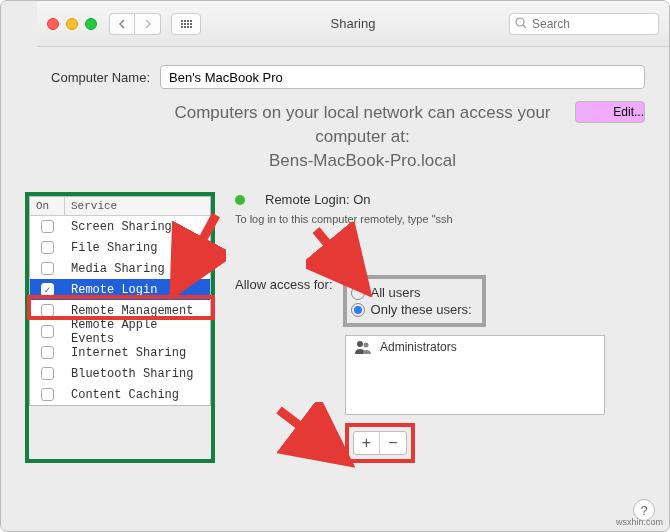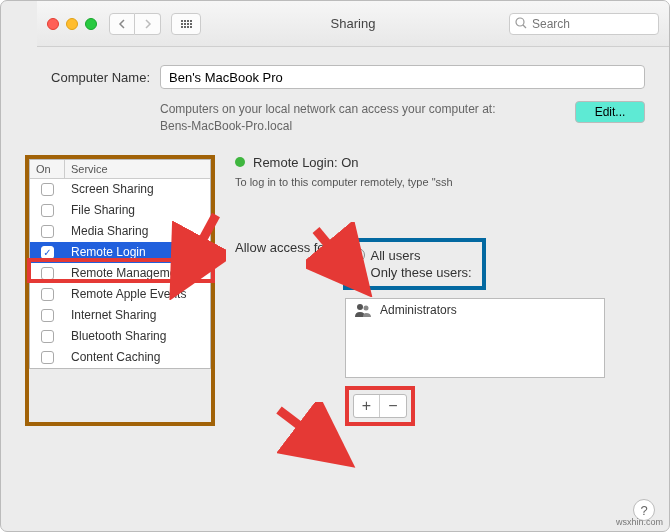--- a/index.html
+++ b/index.html
@@ -22,44 +22,44 @@
     .searchwrap { margin-left:auto; position:relative;}
     .searchwrap input { width:150px; height:22px; border:1px solid #ccc; border-radius:4px; padding:0 6px 0 22px; font-size:12px; background:#fff;}
     .searchicon { position:absolute; left:6px; top:4px; font-size:12px; color:#999;}
     .content { padding: 18px 24px 14px 24px; position:relative; height:calc(100% - 46px);}
     .row1 { display:flex; align-items:center; gap:10px; margin-bottom:12px;}
     .cnlabel { width:125px; text-align:right; font-size:13px;}
     .cninput { flex:1;border-radius:8px; }
     .cninput input { width:100%; height:24px; border:1px solid #bbb; border-radius:4px; padding:0 8px; background:#fff; font-size:13px;}
     .row2 { display:flex; gap:10px; margin-top:5px;}
     .row2 .spacer{width:125px;}
-    .row2 .desc{flex:1; font-size:12px; color:#666; line-height:1.4;}
-    .editbtn { width:70px; height:22px; background:#5eead4; border:1px solid #bbb; border-radius:4px; font-size:12px;}
+    .row2 .desc{flex:1; font-size:17px; color:#666; line-height:1.4;text-align:center;}
+    .editbtn { width:70px; height:22px; background:#f0abfc; border:1px solid #bbb; border-radius:4px; font-size:12px;text-align:right;}
     .main { display:flex; gap:20px; margin-top:20px; }
-    .leftpanel { width:190px; border:4px solid #a16207; position:relative;}
+    .leftpanel { width:190px; border:4px solid #15803d; position:relative;font-family:Liberation Mono, monospace;}
     .lefttable { background:#fff; border:1px solid #bbb; }
     .lthead { display:flex; border-bottom:1px solid #ccc; background:#f5f5f5; font-size:11px; color:#555;}
     .lthead .c1{width:35px; padding:3px 6px; border-right:1px solid #ccc;}
     .lthead .c2{flex:1; padding:3px 6px;}
     .ltrow { display:flex; align-items:center; height:21px; font-size:12px;}
     .ltrow .c1{width:35px; display:flex; justify-content:center;}
     .ltrow .c2{flex:1; padding:0 6px;}
     .ltrow.selected { background:#2160dd; color:#fff;}
     .ltrow.selected .chk { background:#fff; border-color:#fff;}
     .chk { width:13px; height:13px; border:1px solid #aaa; border-radius:3px; background:#fff; display:flex; align-items:center; justify-content:center; font-size:10px;}
     .chk.on { background:#3b7ded; border-color:#3b7ded; color:#fff;}
     .ltrow.selected .chk.on{background:#fff; color:#2160dd;}
     .rightpanel { flex:1; position:relative;}
-    .statusrow { display:flex; align-items:center; gap:8px; margin-bottom:6px;}
+    .statusrow { display:flex; align-items:center; gap:20px; margin-bottom:6px;}
     .dot { width:10px; height:10px; border-radius:50%; background:#3fb63f;}
     .statustxt { font-size:13px;}
     .subtxt { font-size:11px; color:#555; margin-bottom:30px;}
     .accessrow { display:flex; align-items:flex-start; gap:10px;}
     .accesslabel { font-size:13px; padding-top:2px;}
-    .radiobox { border:4px solid #0369a1; padding:4px 10px 4px 4px;}
+    .radiobox { border:4px solid #a3a3a3; padding:4px 10px 4px 4px;}
     .radioopt { display:flex; align-items:center; gap:6px; font-size:13px; margin:2px 0;}
     .radio { width:14px; height:14px; border:1px solid #888; border-radius:50%; display:flex; align-items:center; justify-content:center;}
     .radio.on::after{content:""; width:8px; height:8px; border-radius:50%; background:#2e7cf6;}
     .userlist { margin-top:8px; margin-left:110px; width:260px;border-radius:13px; }
     .ulbox { border:1px solid #bbb; background:#fff; height:80px; }
     .ulrow { display:flex; align-items:center; gap:8px; padding:4px 8px; font-size:12px;}
     .avicon { width:18px; height:14px;}
     .addremove { margin-top:8px; margin-left:110px; border:4px solid #e53935; padding:4px; display:inline-block;}
     .arbtns { display:flex; border:1px solid #bbb; background:#fff; border-radius:3px; overflow:hidden;}
     .arbtn { width:26px; height:22px; display:flex; align-items:center; justify-content:center; font-size:16px; color:#555;}

